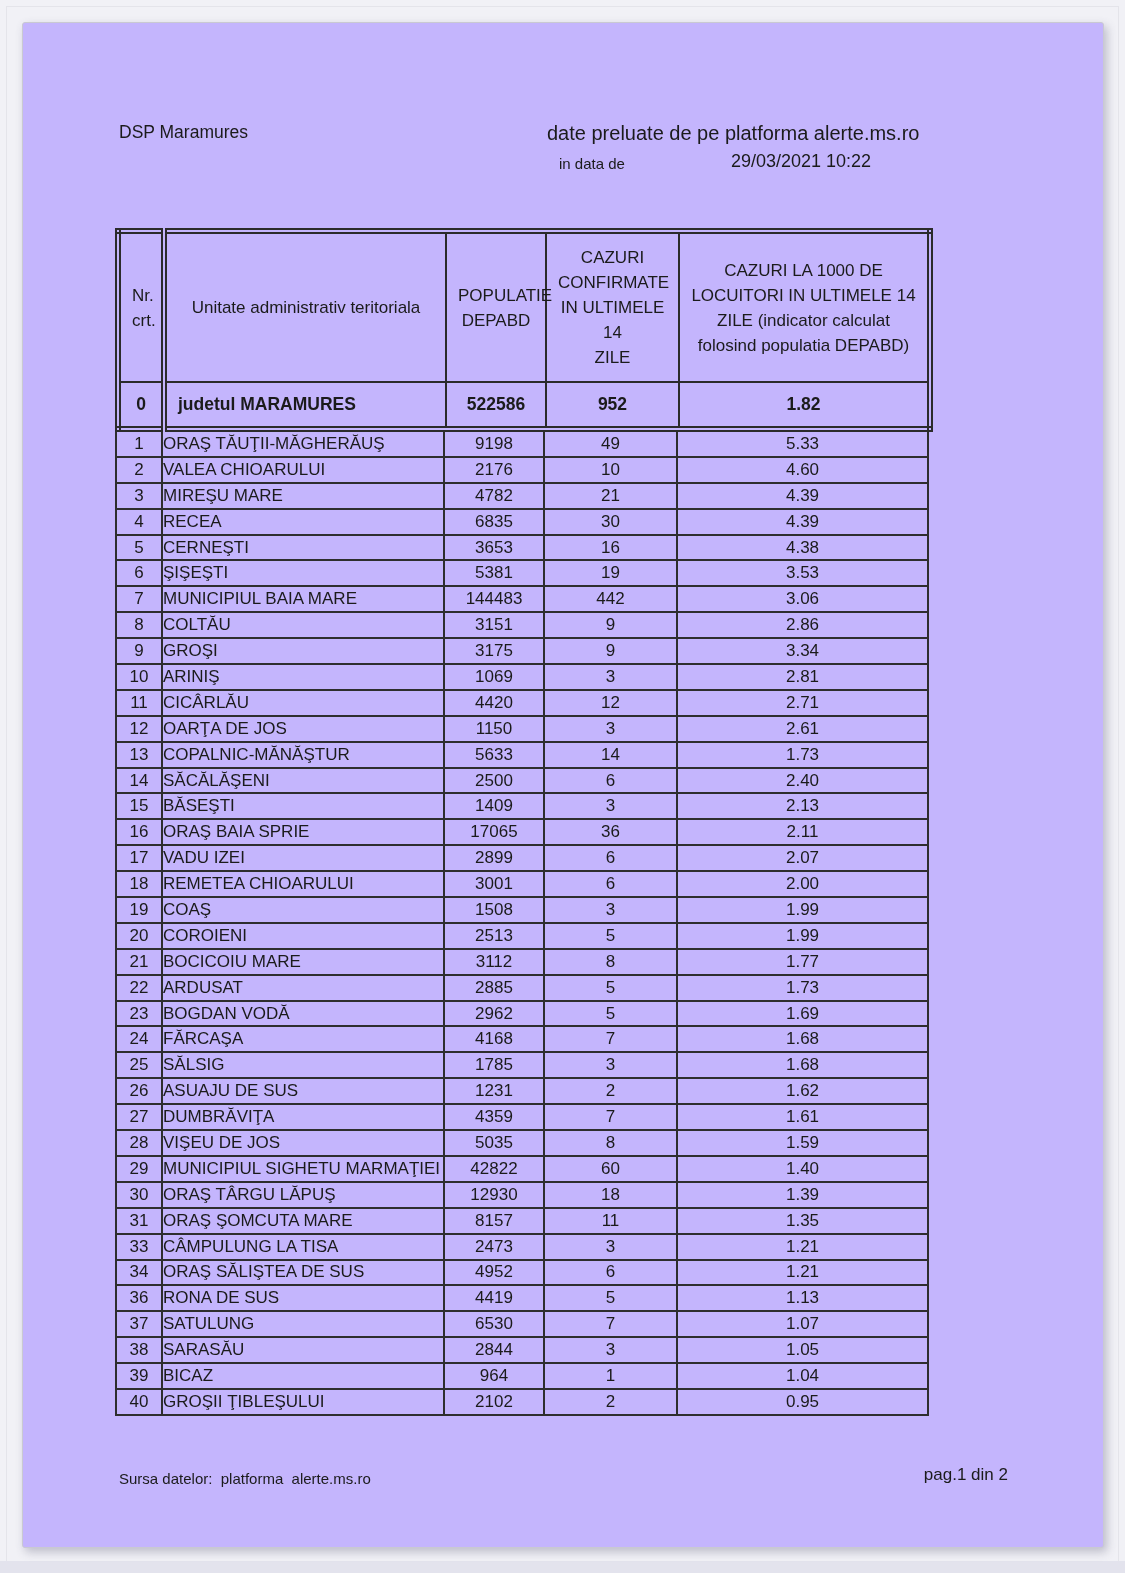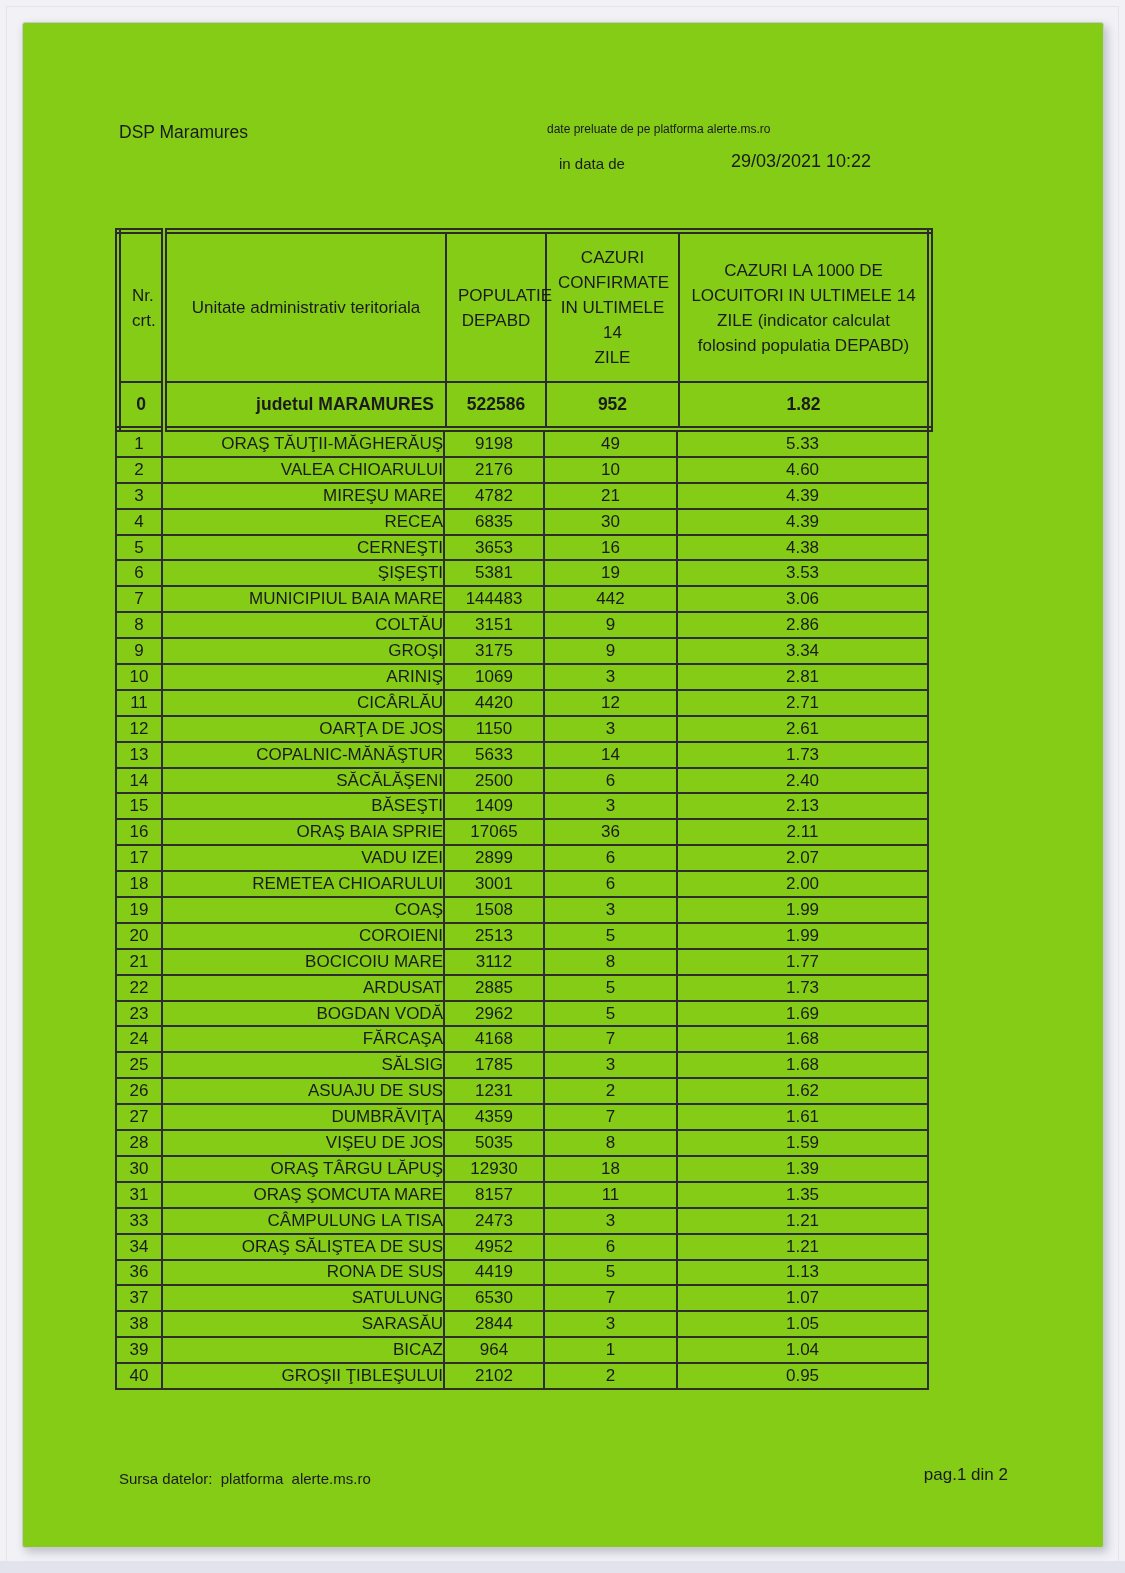--- a/index.html
+++ b/index.html
@@ -15,28 +15,28 @@
     border: 1px solid #e4e4ea;
     pointer-events: none;
   }
   .backdrop-band {
     position: absolute; left: 0; right: 0; bottom: 0; height: 12px;
     background: #e3e3ed;
   }
   .page {
     position: absolute; left: 22px; top: 22px;
     width: 1080px; height: 1524px;
-    background: #84cc16;
+    background: #c4b5fd;
     border: 1px solid #c9c9d2;
     border-radius: 3px;
     box-shadow: 3px 4px 10px rgba(70, 70, 100, 0.30);
   }
   
   .org-title { position: absolute; left: 96px; top: 99px; font-size: 17.5px; }
-  .src-line  { position: absolute; left: 524px; top: 99px; font-size: 12px; }
+  .src-line  { position: absolute; left: 524px; top: 99px; font-size: 20px; }
   .date-label { position: absolute; left: 536px; top: 132px; font-size: 15px; }
   .date-value { position: absolute; left: 708px; top: 128px; font-size: 18px; }
   
   .table-wrap { position: absolute; left: 92px; top: 205px; width: 816px; }
   table { border-collapse: collapse; table-layout: fixed; width: 812px; }
   col.c-nr    { width: 46px; }
   col.c-name  { width: 282px; }
   col.c-pop   { width: 100px; }
   col.c-cases { width: 133px; }
   col.c-rate  { width: 251px; }
@@ -60,21 +60,21 @@
     border: 2px solid #2e2e2e;
     font-size: 17px;
     height: 23.9px;
     vertical-align: middle;
     padding: 0;
   }
   .data-table tr:first-child td { border-top: 0; }
 
   .col-nr, .col-pop, .col-cases, .col-rate { text-align: center; }
   .col-name {
-    text-align: right; padding-left: 6px;
+    text-align: left; padding-left: 6px;
     white-space: nowrap; overflow: hidden;
   }
   
   .footer-source { position: absolute; left: 96px; top: 1447px; font-size: 15px; white-space: pre; }
   .footer-page   { position: absolute; right: 95px; top: 1442px; font-size: 17px; }
 </style>
 </head>
 <body>
 
 <div class="viewport-frame"></div>
@@ -324,20 +324,27 @@
             <td class="col-rate">1.61</td>
           </tr>
           <tr>
             <td class="col-nr">28</td>
             <td class="col-name">VIŞEU DE JOS</td>
             <td class="col-pop">5035</td>
             <td class="col-cases">8</td>
             <td class="col-rate">1.59</td>
           </tr>
           <tr>
+            <td class="col-nr">29</td>
+            <td class="col-name">MUNICIPIUL SIGHETU MARMAŢIEI</td>
+            <td class="col-pop">42822</td>
+            <td class="col-cases">60</td>
+            <td class="col-rate">1.40</td>
+          </tr>
+          <tr>
             <td class="col-nr">30</td>
             <td class="col-name">ORAŞ TÂRGU LĂPUŞ</td>
             <td class="col-pop">12930</td>
             <td class="col-cases">18</td>
             <td class="col-rate">1.39</td>
           </tr>
           <tr>
             <td class="col-nr">31</td>
             <td class="col-name">ORAŞ ŞOMCUTA MARE</td>
             <td class="col-pop">8157</td>

